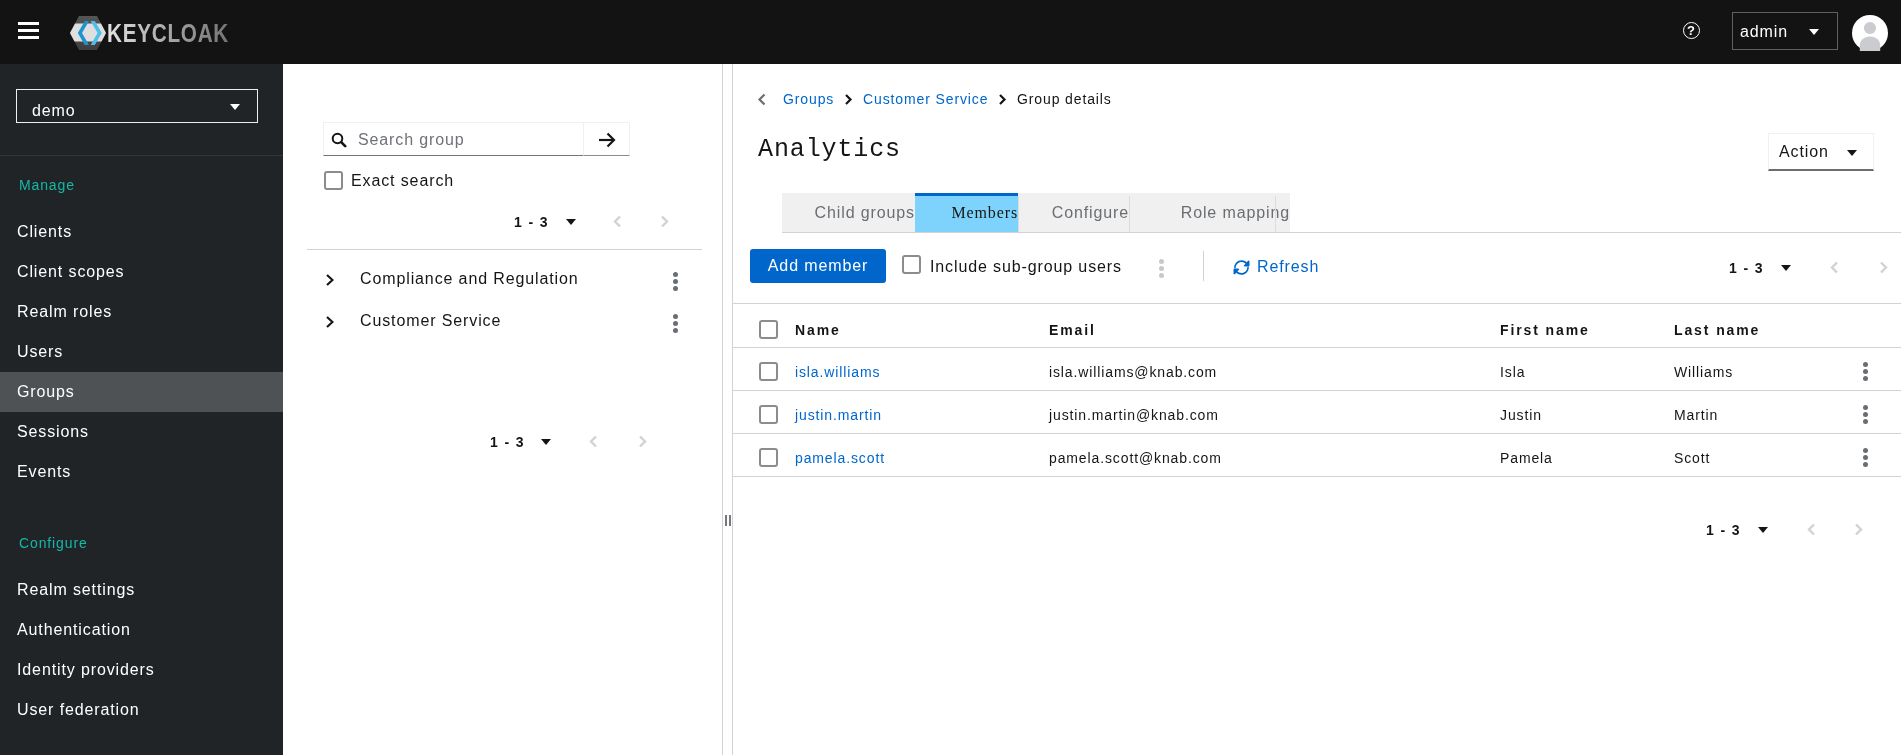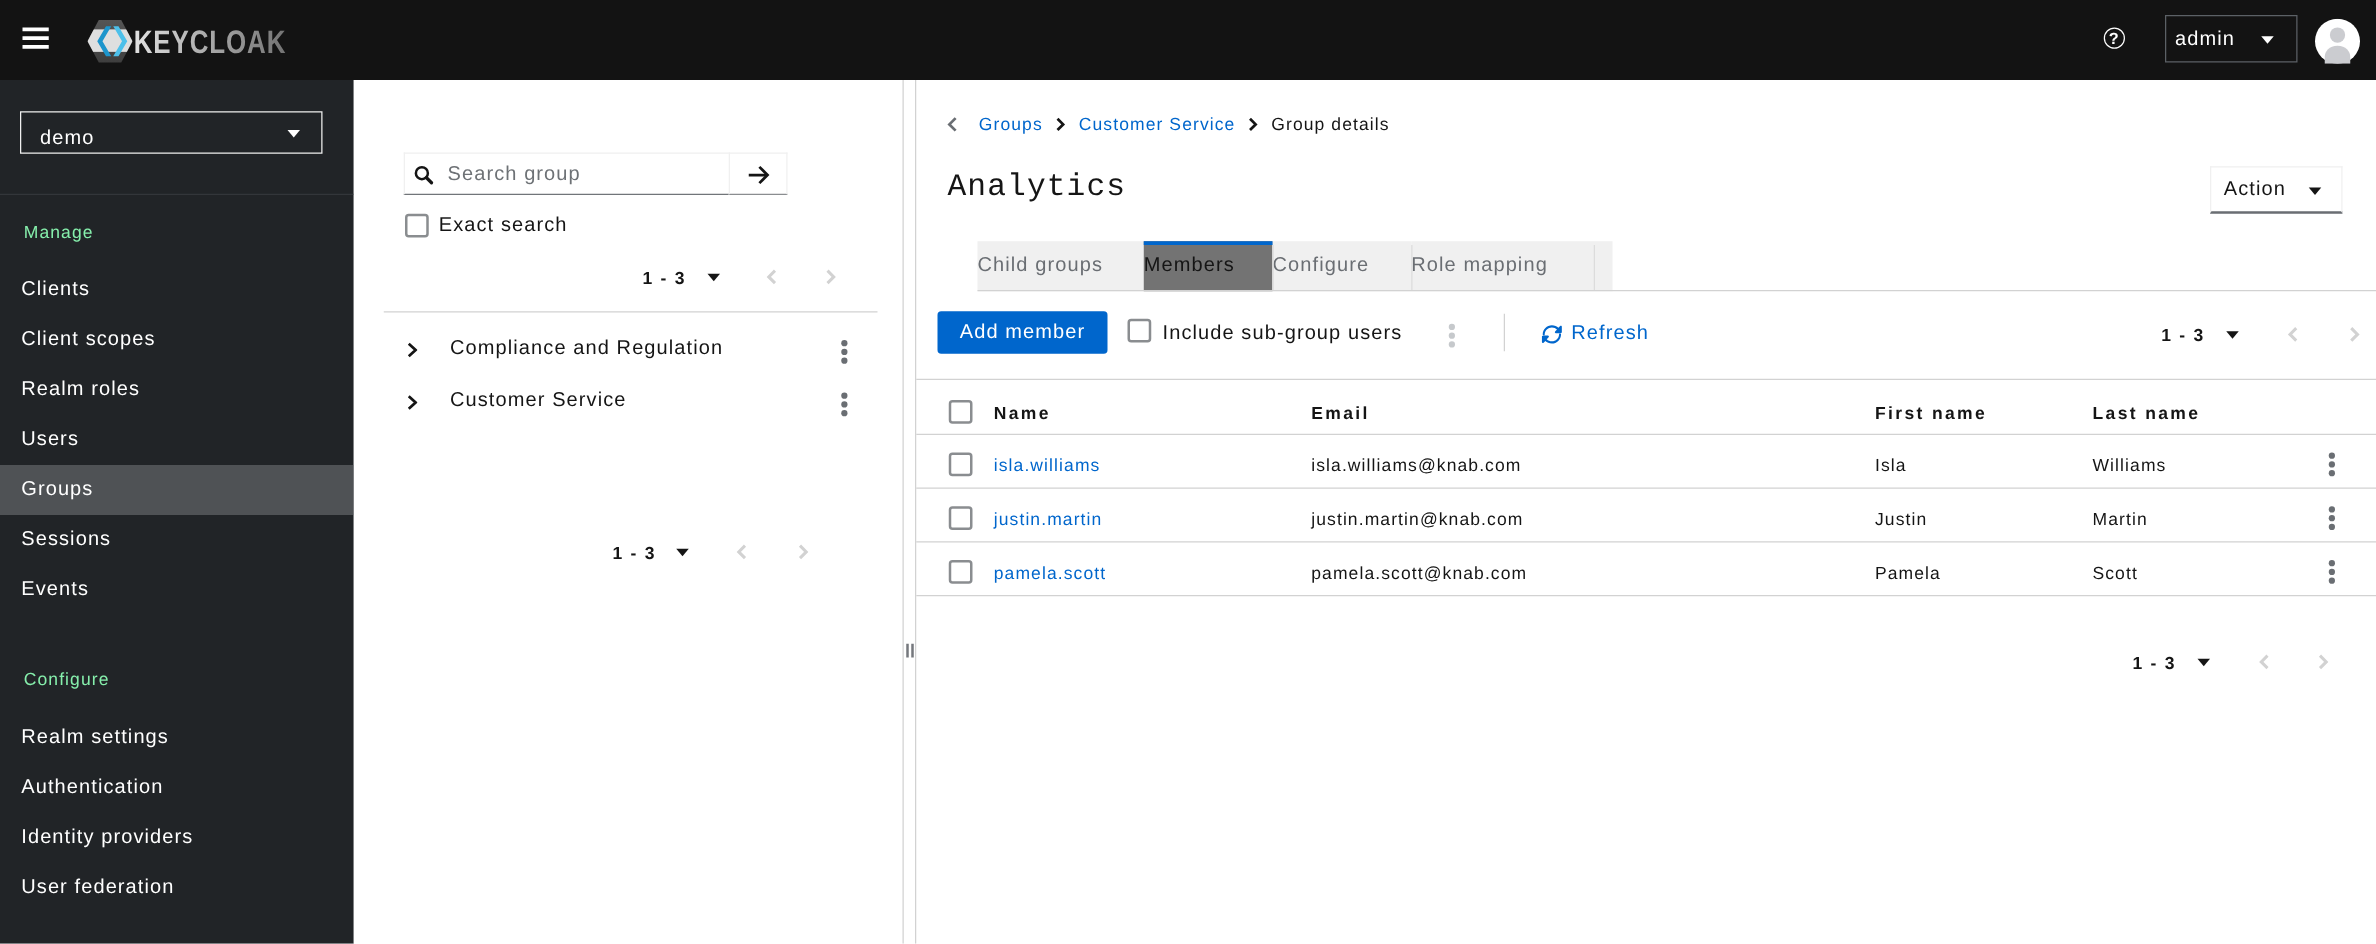--- a/index.html
+++ b/index.html
@@ -14,21 +14,21 @@
 #adminbox { position:absolute; left:1732px; top:12px; width:106px; height:38px; border:1px solid #5c6166; color:#fff;text-align:right; }
 #adminbox .t { position:absolute; left:7px; top:10px; }
 .caret { position:absolute; width:0; height:0; border-left:5.5px solid transparent; border-right:5.5px solid transparent; border-top:6px solid #151515; }
 .caret.w { border-top-color:#fff; }
 
 
 #side { position:absolute; left:0; top:64px; width:283px; height:691px; background:#212427; }
 #realm { position:absolute; left:16px; top:25px; width:242px; height:34px; border:1px solid #f0f0f0; color:#fff; }
 #realm .t { position:absolute; left:15px; top:12px; }
 #side .sep { position:absolute; left:0; top:91px; width:283px; height:1px; background:#33363a; }
-.navsec { position:absolute; left:19px; font-size:14px; color:#86efac; }
+.navsec { position:absolute; left:19px; font-size:14px; color:#14b8a6; }
 .navit { position:absolute; left:0; width:283px; height:40px; line-height:40px; padding-left:17px; color:#fff; }
 .navit.cur { background:#4f5255; }
 
 
 #mid { position:absolute; left:283px; top:64px; width:440px; height:691px; background:#fff; border-right:1px solid #d2d2d2; }
 #srch { position:absolute; left:40px; top:58px; width:260px; height:34px; border-top:1px solid #f0f0f0; border-left:1px solid #f0f0f0; border-bottom:1px solid #717579; }
 #srch .ph { position:absolute; left:34px; top:8px; color:#6e7276; }
 #srchbtn { position:absolute; left:300px; top:58px; width:47px; height:34px; border:1px solid #f0f0f0; border-bottom:1px solid #8a8d90; }
 .cb { position:absolute; width:19px; height:19px; border:2px solid #8a8d90; border-radius:3px; background:#fff; }
 .pgnum { position:absolute; font-size:14px; font-weight:bold; letter-spacing:.1em; }
@@ -44,22 +44,22 @@
 #split b { position:absolute; top:515px; width:2px; height:11px; background:#75787d; }
 
 
 #main { position:absolute; left:732px; top:64px; width:1169px; height:691px; background:#fff; border-left:1px solid #d2d2d2; }
 #bc { position:absolute; left:24px; top:27px; font-size:14px; }
 #bc span { white-space:nowrap; }
 #bc a { color:#0066cc; text-decoration:none; }
 #h1 { position:absolute; left:25px; top:70px; font-size:25px; line-height:32px; color:#151515;font-family:Liberation Mono, monospace; }
 #action { position:absolute; left:1035px; top:69px; width:106px; height:38px; border:1px solid #f0f0f0; border-bottom:2px solid #6a6e73; }
 #action .t { position:absolute; left:10px; top:9px; }
-.tab { position:absolute; top:129px; height:40px; background:#f0f0f0; color:#6a6e73; text-align:left; line-height:40px; }
-.tab.on { background:#737373; color:#151515; }
+.tab { position:absolute; top:129px; height:40px; background:#f0f0f0; color:#6a6e73; text-align:right; line-height:40px; }
+.tab.on { background:#7dd3fc; color:#151515;font-family:Liberation Serif, serif; }
 #tabline { position:absolute; top:168px; left:49px; width:1120px; height:1px; background:#d2d2d2; }
 #tabblue { position:absolute; top:129px; height:3px; background:#0066cc; }
 .tabv { position:absolute; top:132px; width:1px; height:36px; background:#dcdcdc; }
 #addbtn { position:absolute; left:17px; top:185px; width:136px; height:34px; background:#0066cc; border-radius:3px; color:#fff; text-align:center; line-height:34px; }
 #refresh { position:absolute; left:524px; top:194px; color:#0066cc; }
 .tdiv { position:absolute; left:470px; top:187px; width:1px; height:30px; background:#d2d2d2; }
 
 .hline { position:absolute; left:0; width:1169px; height:1px; background:#d2d2d2; }
 .th { position:absolute; font-size:14px; font-weight:bold; letter-spacing:.135em; }
 .td { position:absolute; font-size:14px; }

